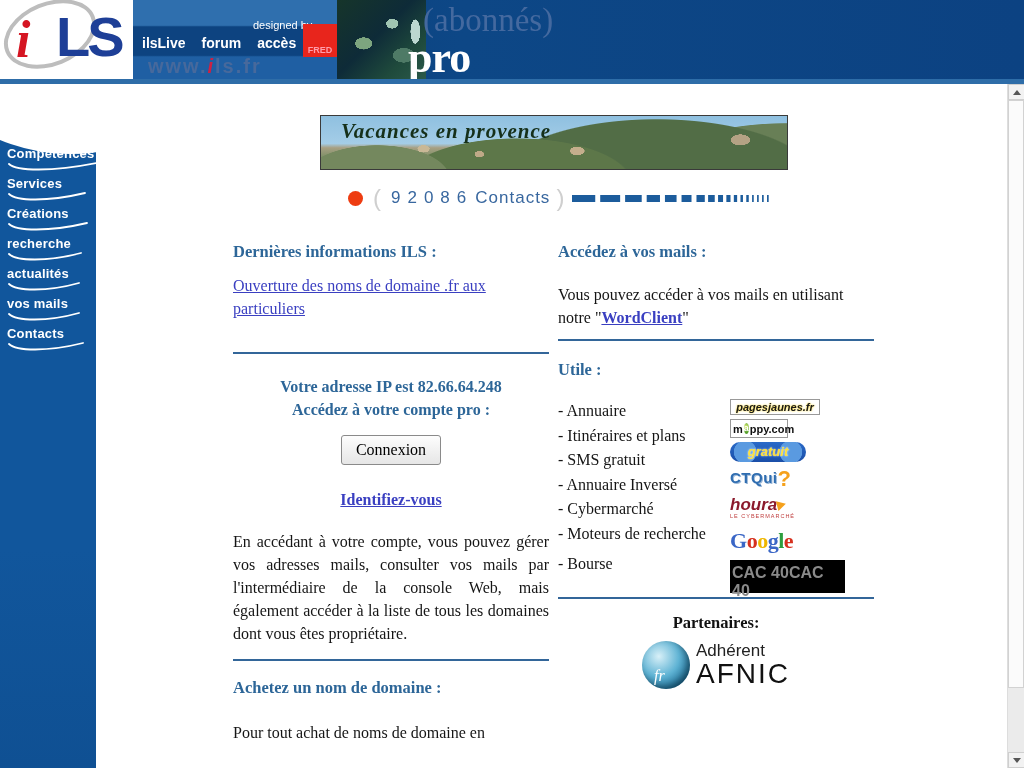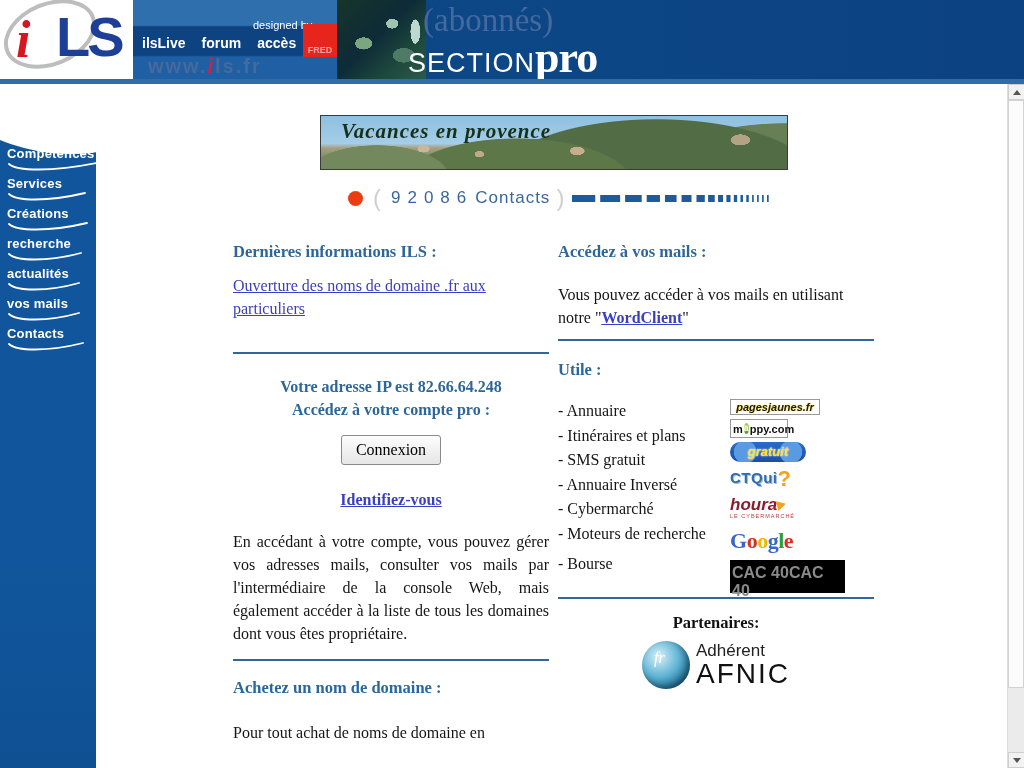--- a/index.html
+++ b/index.html
@@ -155,21 +155,21 @@
            cursor:pointer; letter-spacing:-0.5px; }
   .lg-cac { width:115px; height:33px; background:#000000; color:#8a8a8a;
            font-family:"Liberation Sans",sans-serif; font-weight:bold; font-size:16px;
            padding:4px 0 0 2px; margin-top:6px; cursor:pointer; }
   .rule-4 { margin-bottom:14px; }
   .partners-head { text-align:center; font-weight:bold; color:#111; font-size:16.5px; margin-bottom:8px; }
   .afnic { display:flex; justify-content:center; align-items:center; gap:6px; cursor:pointer; }
   .afnic-sphere { width:48px; height:48px; border-radius:50%; position:relative;
            background:radial-gradient(circle at 35% 32%,#d8f0f8,#5fb3d4 45%,#1c6d96 78%,#0d3d5a);
            box-shadow:inset -3px -3px 6px rgba(0,0,0,0.35); }
-  .afnic-sphere .fr { position:absolute; left:12px; top:8px; color:#fff; font-style:italic;
+  .afnic-sphere .fr { position:absolute; left:12px; top:26px; color:#fff; font-style:italic;
            font-size:16px; font-family:"Liberation Serif",serif; }
   .afnic-text .l1 { font-family:"Liberation Sans",sans-serif; font-size:17px; color:#222; }
   .afnic-text .l2 { font-family:"Liberation Sans",sans-serif; font-size:28px; color:#111;
            letter-spacing:2px; line-height:0.95; }
 </style>
 </head>
 <body>
 
 <div class="page">
 
@@ -180,21 +180,20 @@
         <span>forum</span>
         <span>accès</span>
       </div>
       <div class="site-url"><span>www.</span><span class="red-i">i</span><span>ls.fr</span></div>
     </div>
     <div class="designed">designed by</div>
     <div class="fred-box">FRED</div>
     <div class="header-photo"></div>
     <div class="abonnes">(abonnés)</div>
     <div class="sectionpro">
-      <span class="sec">SECTION</span>
         <span class="pro">pro</span>
     </div>
     <div class="logo-plate">
       <div class="logo-ellipse"></div>
       <span class="logo-i">i</span>
       <span class="logo-ls">LS</span>
     </div>
     <div class="header-strip"></div>
   </div>
 

